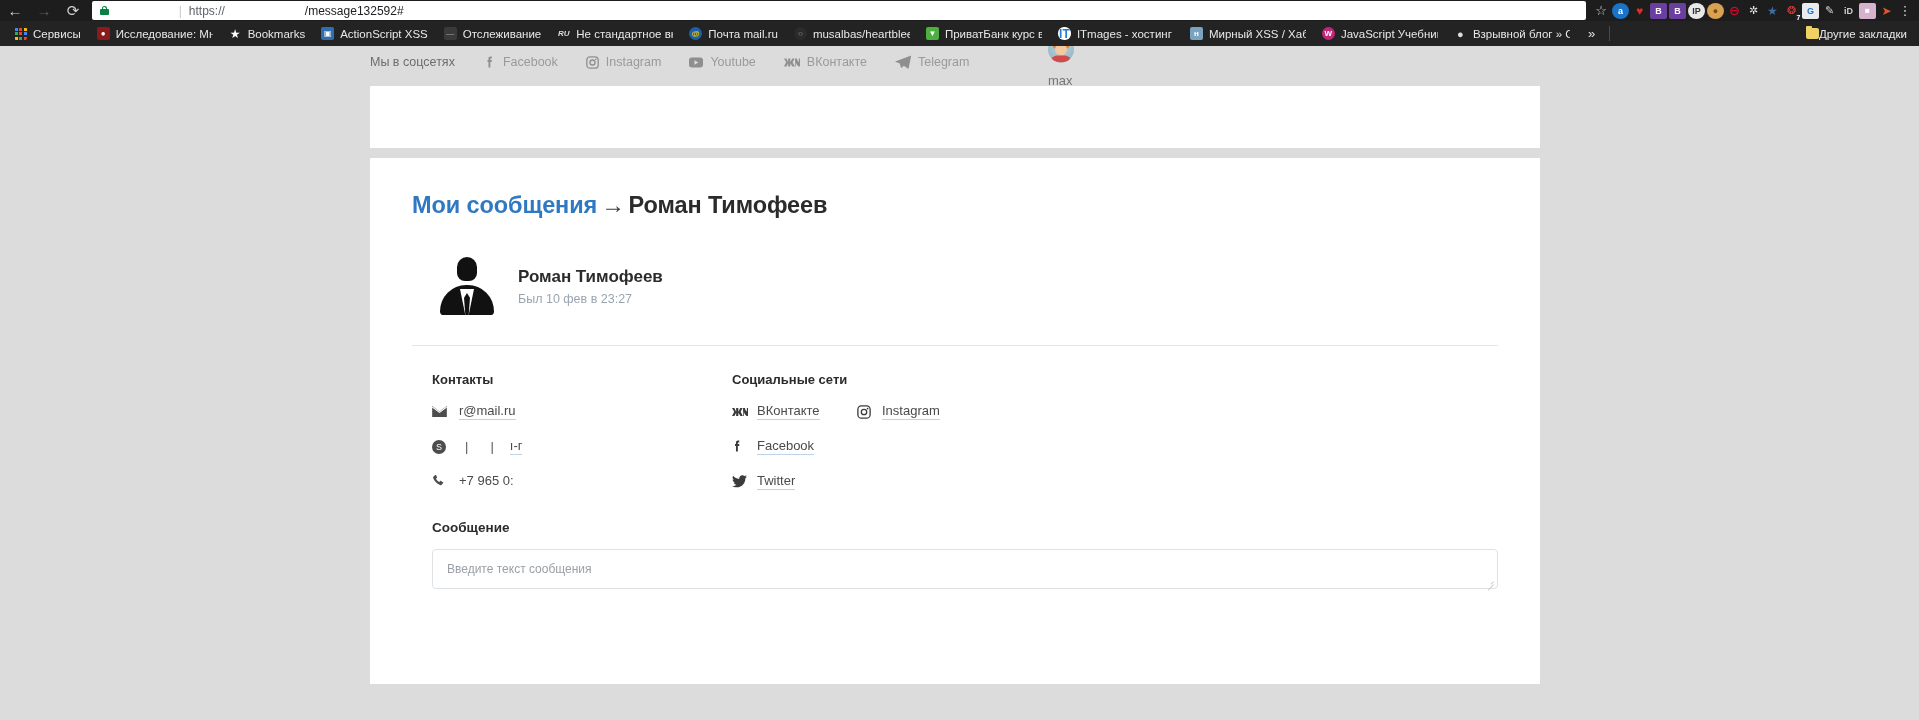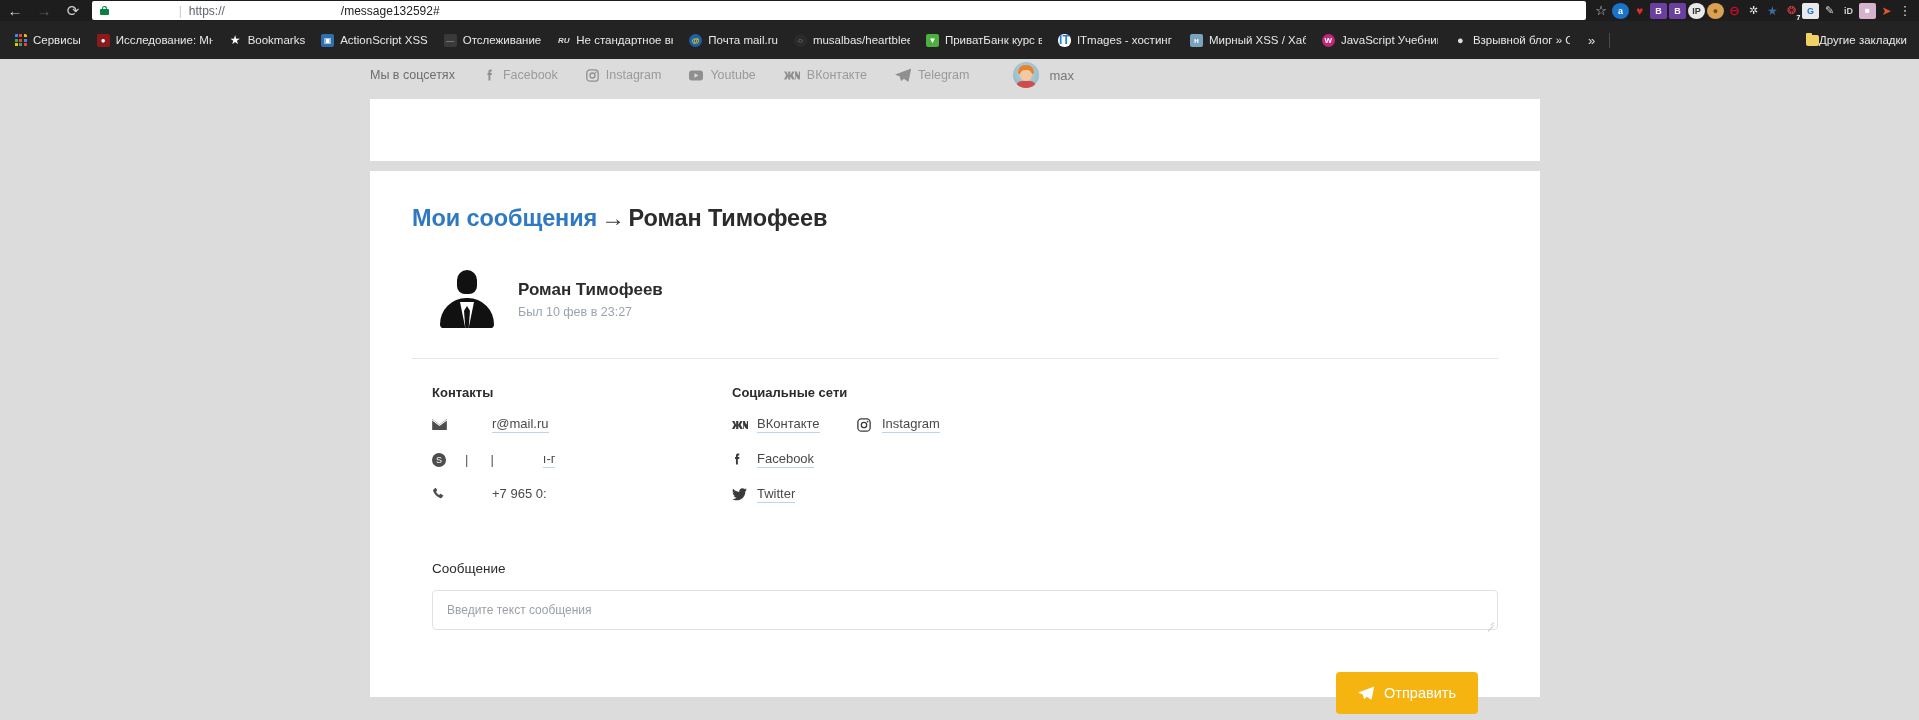--- a/index.html
+++ b/index.html
@@ -41,40 +41,40 @@
     margin-right: 6px;
     min-width: 0;
     overflow: hidden;
   }
   .lock { width: 9px; height: 9px; position: relative; margin-right: 5px; flex: none; }
   .lock .body { position: absolute; left: 0; bottom: 0; width: 9px; height: 6px; background: #0b8043; border-radius: 1px; }
   .lock .shackle { position: absolute; left: 2px; top: 0; width: 5px; height: 5px; border: 1.4px solid #0b8043; border-bottom: none; border-radius: 3px 3px 0 0; }
   .secure-label { color: #0b8043; font-size: 11.5px; white-space: nowrap; margin-top: 46px; }
   .omni-sep { color: #c9c9c9; margin: 0 7px; font-size: 12px; }
   .url-scheme { color: #5f6368; font-size: 12px; white-space: nowrap; }
-  .url-path { color: #202124; font-size: 12px; margin-left: 116px; white-space: nowrap; }
+  .url-path { color: #202124; font-size: 12px; margin-left: 80px; white-space: nowrap; }
 
   .toolbar-right { display: flex; align-items: center; gap: 2px; flex: none; }
   .star-ico { color: #d0d0d0; font-size: 13px; width: 18px; text-align: center; }
   .ext {
     width: 17px; height: 16px; border-radius: 2px;
     display: flex; align-items: center; justify-content: center;
     font-size: 9px; font-weight: bold; color: #fff; position: relative;
     flex: none;
   }
   .ext .badge {
     position: absolute; right: -2px; bottom: -3px;
     background: #222; color: #fff; font-size: 7px;
     padding: 0 1.5px; border-radius: 1px; line-height: 8px;
   }
   .menu-dots { color: #d6d6d6; font-size: 13px; width: 16px; text-align: center; letter-spacing: 0; line-height: 8px; }
 
   
   .bookmarks {
-    height: 38px;
+    height: 25px;
     background: #232323;
     display: flex;
     align-items: center;
     padding: 0 6px;
     gap: 0;
     overflow: hidden;
     position: relative;
   }
   .bm {
     display: flex; align-items: center;
@@ -125,21 +125,21 @@
     color: #8c8c8c;
     position: relative;
   }
   .social-bar .title { color: #6d6d6d; font-size: 12.5px; margin-right: 28px; }
   .soc-link { display: flex; align-items: center; gap: 7px; margin-right: 28px; color: #9a9a9a; font-size: 12.5px; }
   .soc-ico { color: #8f8f8f; display: flex; align-items: center; }
 
   .user-chip {
     position: absolute; right: 845px; top: 50%;
     transform: translateY(-50%);
-    display: flex; align-items: center; gap: 10px;
+    display: flex; gap: 10px; flex-direction: column;
   }
   .avatar-img {
     width: 26px; height: 26px; border-radius: 50%;
     background: radial-gradient(circle at 50% 40%, #b9d4de 0%, #9dbfcc 60%, #8fb2c0 100%);
     position: relative; overflow: hidden; flex: none;
   }
   .avatar-img .hair { position: absolute; top: 3px; left: 5px; width: 16px; height: 9px; background: #e8832a; border-radius: 8px 8px 2px 2px; }
   .avatar-img .face { position: absolute; top: 8px; left: 7px; width: 12px; height: 11px; background: #f2c9a0; border-radius: 5px 5px 6px 6px; }
   .avatar-img .shirt { position: absolute; bottom: 0; left: 3px; width: 20px; height: 7px; background: #d14b4b; border-radius: 6px 6px 0 0; }
   .user-name { color: #777; font-size: 13px; }
@@ -176,32 +176,32 @@
 
   .divider { height: 1px; background: #e6e6e6; margin: 28px 0 0 0; }
 
   .columns { display: flex; margin-top: 26px; padding-left: 20px; }
   .col-contacts { width: 300px; }
   .col-social { width: 420px; }
   .col-title { font-size: 13px; font-weight: bold; color: #2b2b2b; margin-bottom: 16px; }
 
   .crow { display: flex; align-items: center; gap: 10px; margin-bottom: 18px; font-size: 13px; color: #444; }
   .crow .ico { width: 17px; display: flex; align-items: center; justify-content: flex-start; color: #4d4d4d; flex: none; }
-  .crow .val { color: #4a4a4a; margin-left: 33px; }
+  .crow .val { color: #4a4a4a; }
   .crow .val.link { color: #4a4a4a; border-bottom: 1px solid #bcd3e8; padding-bottom: 1px; }
   .crow .sep { color: #555; margin: 0 6px; }
 
   .soc-grid { display: flex; flex-wrap: wrap; }
   .soc-col-a { width: 125px; }
   .soc-col-b { width: 200px; }
   .srow { display: flex; align-items: center; gap: 9px; margin-bottom: 18px; font-size: 13px; }
   .srow .ico { width: 16px; display: flex; align-items: center; color: #3b3b3b; flex: none; }
   .srow .lbl { color: #4a4a4a; border-bottom: 1px solid #bcd3e8; padding-bottom: 1px; }
 
-  .msg-label { font-size: 13.5px; font-weight: normal; color: #2b2b2b; margin-top: 40px; padding-left: 20px; }
+  .msg-label { font-size: 13.5px; font-weight: bold; color: #2b2b2b; margin-top: 12px; padding-left: 20px; }
   .msg-box {
     margin: 14px 0 0 20px;
     width: 1066px;
     height: 40px;
     border: 1px solid #dfe2e5;
     border-radius: 4px;
     background: #fff;
     display: flex; align-items: center;
     padding: 0 14px;
     position: relative;
@@ -523,26 +523,16 @@
         </div>
       </div>
 
       <div class="msg-label">Сообщение</div>
 
       <div class="msg-box">
         <span class="ph">Введите текст сообщения</span>
         <span class="grip"></span>
       </div>
 
-      <div class="send-wrap">
-        <button class="send-btn">
-          <span class="plane">
-            <svg width="16" height="14" viewBox="0 0 18 15">
-                <path fill="#ffffff" d="M17.5.6 1 6.6c-.8.3-.8.8-.1 1l4.2 1.3 1.6 4.8c.2.5.4.6.8.2L10 11.6l4.4 3.2c.5.3.9.1 1-.5L18 1.3c.1-.6-.2-.9-.5-.7z"></path>
-              </svg>
-          </span>
-          <span>Отправить</span>
-        </button>
-      </div>
 
     </div>
   </div>
 </div>
 
 </body></html>

